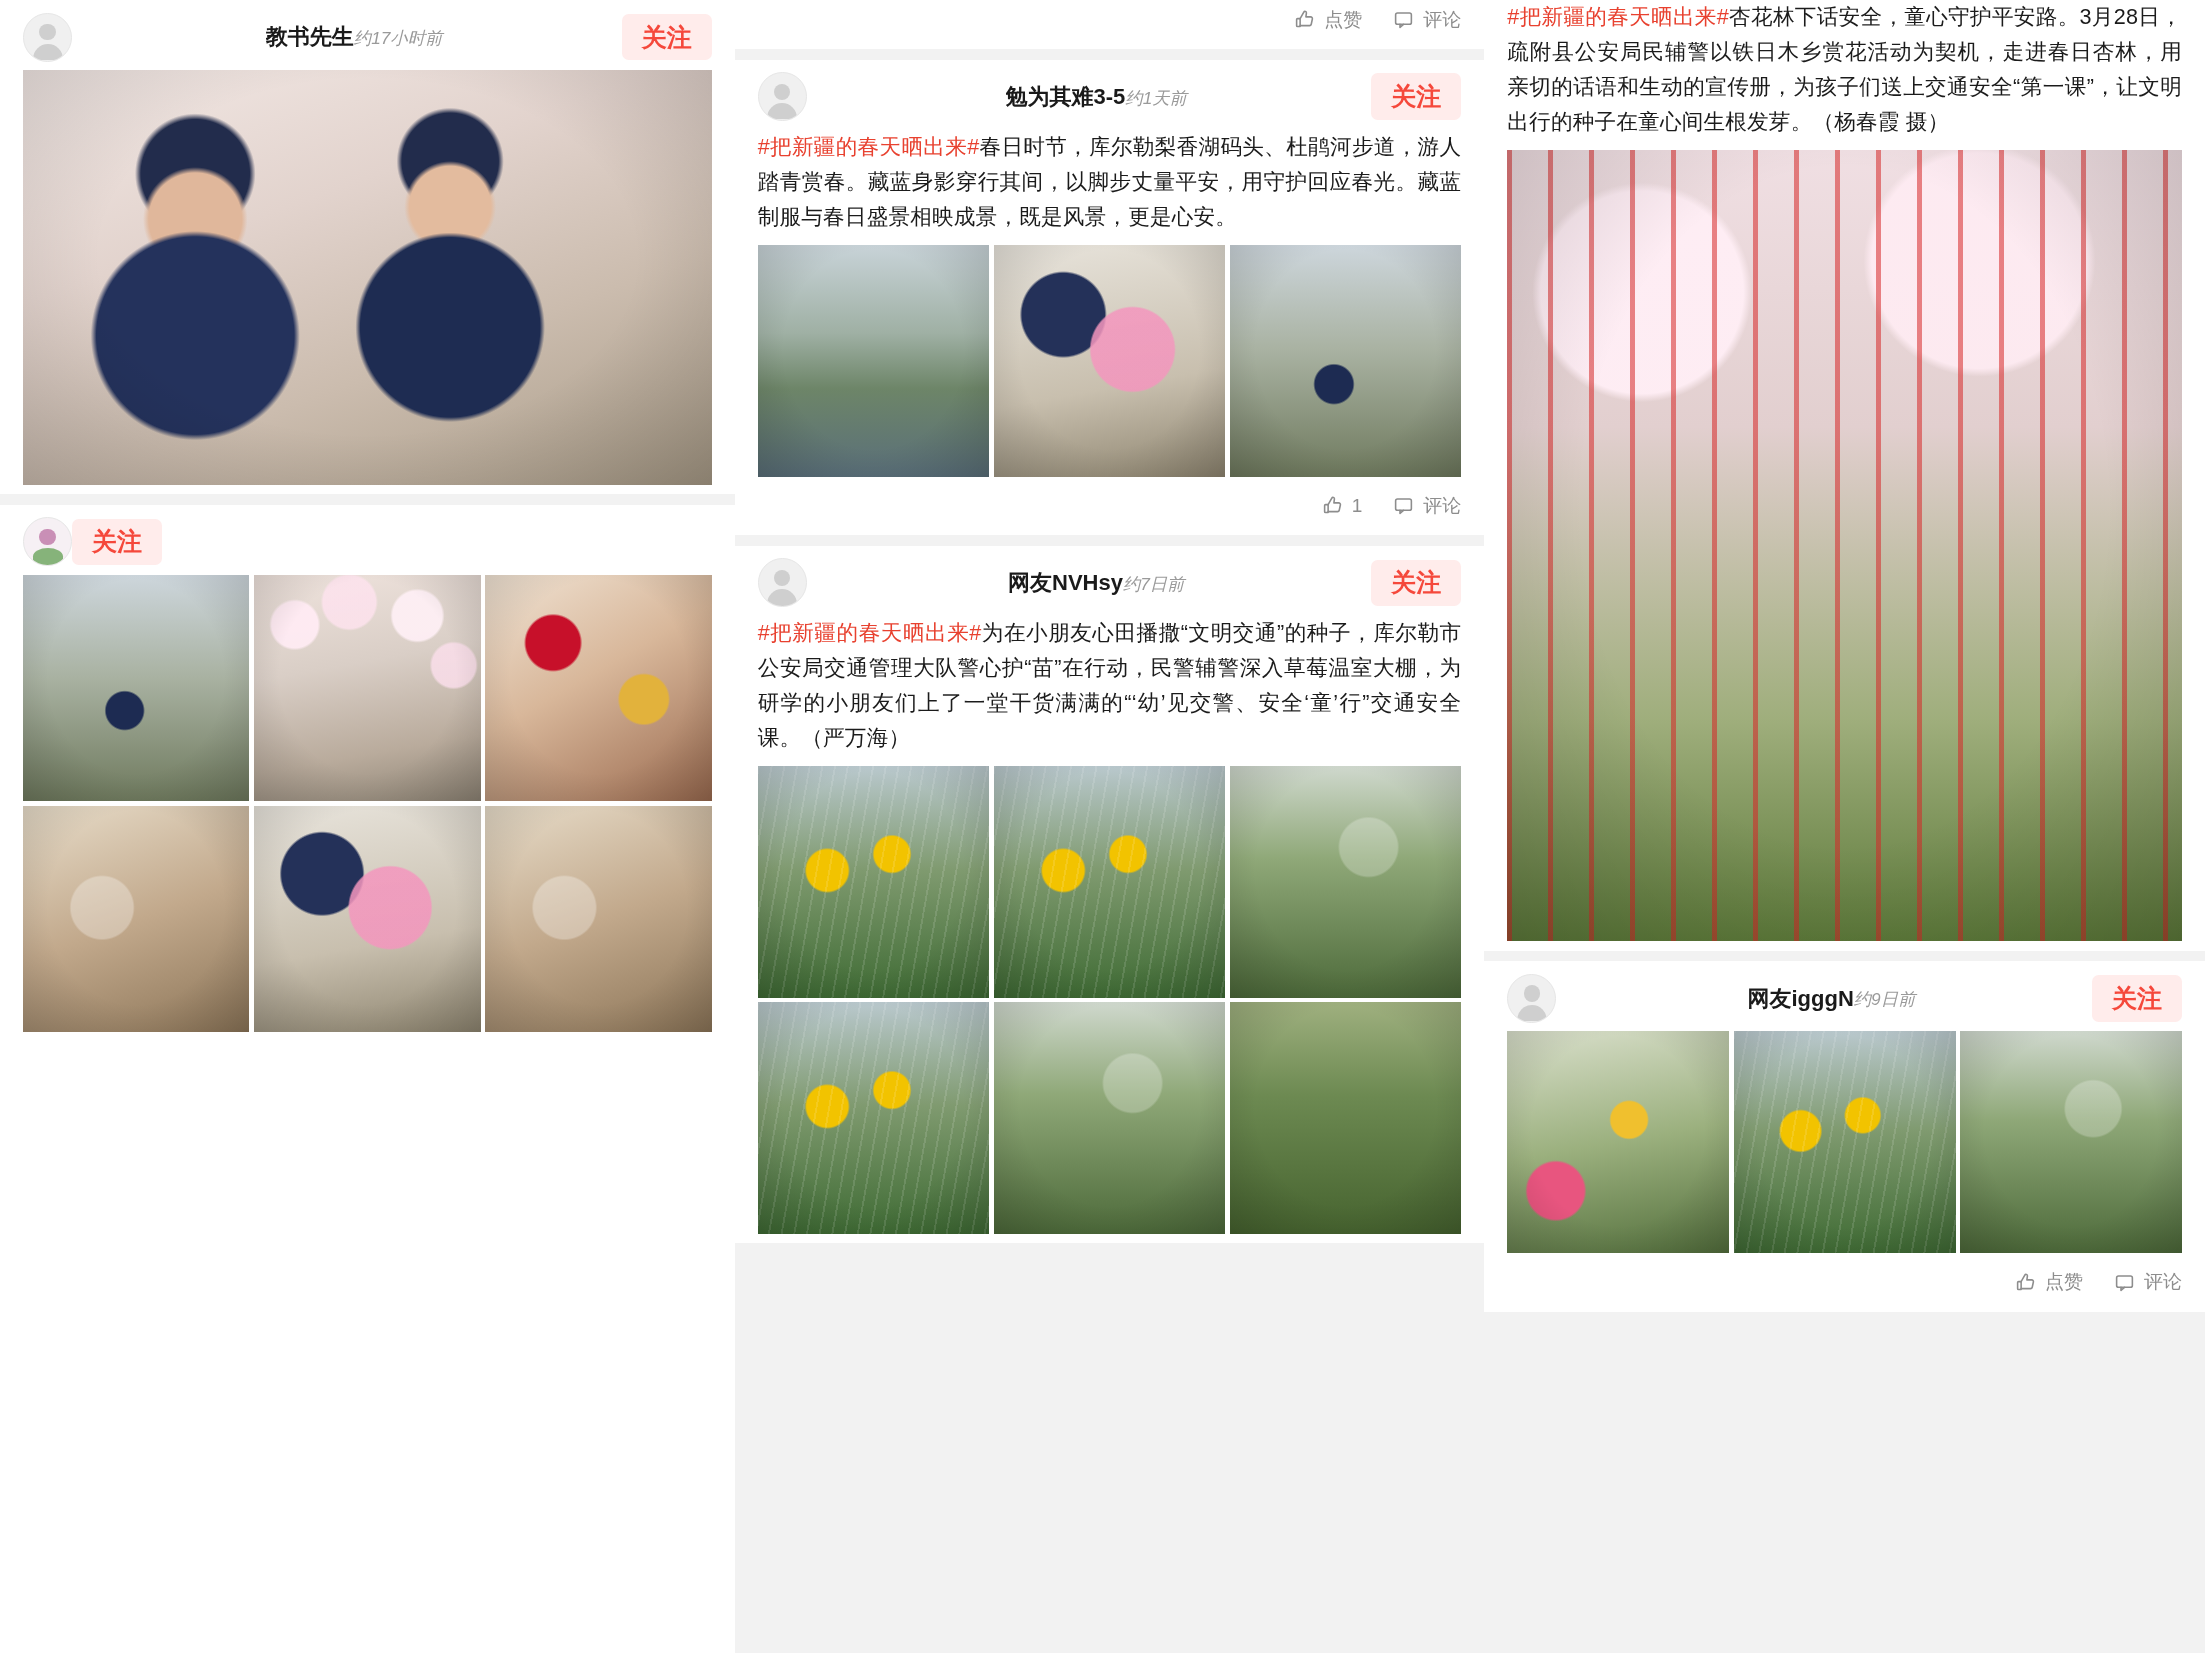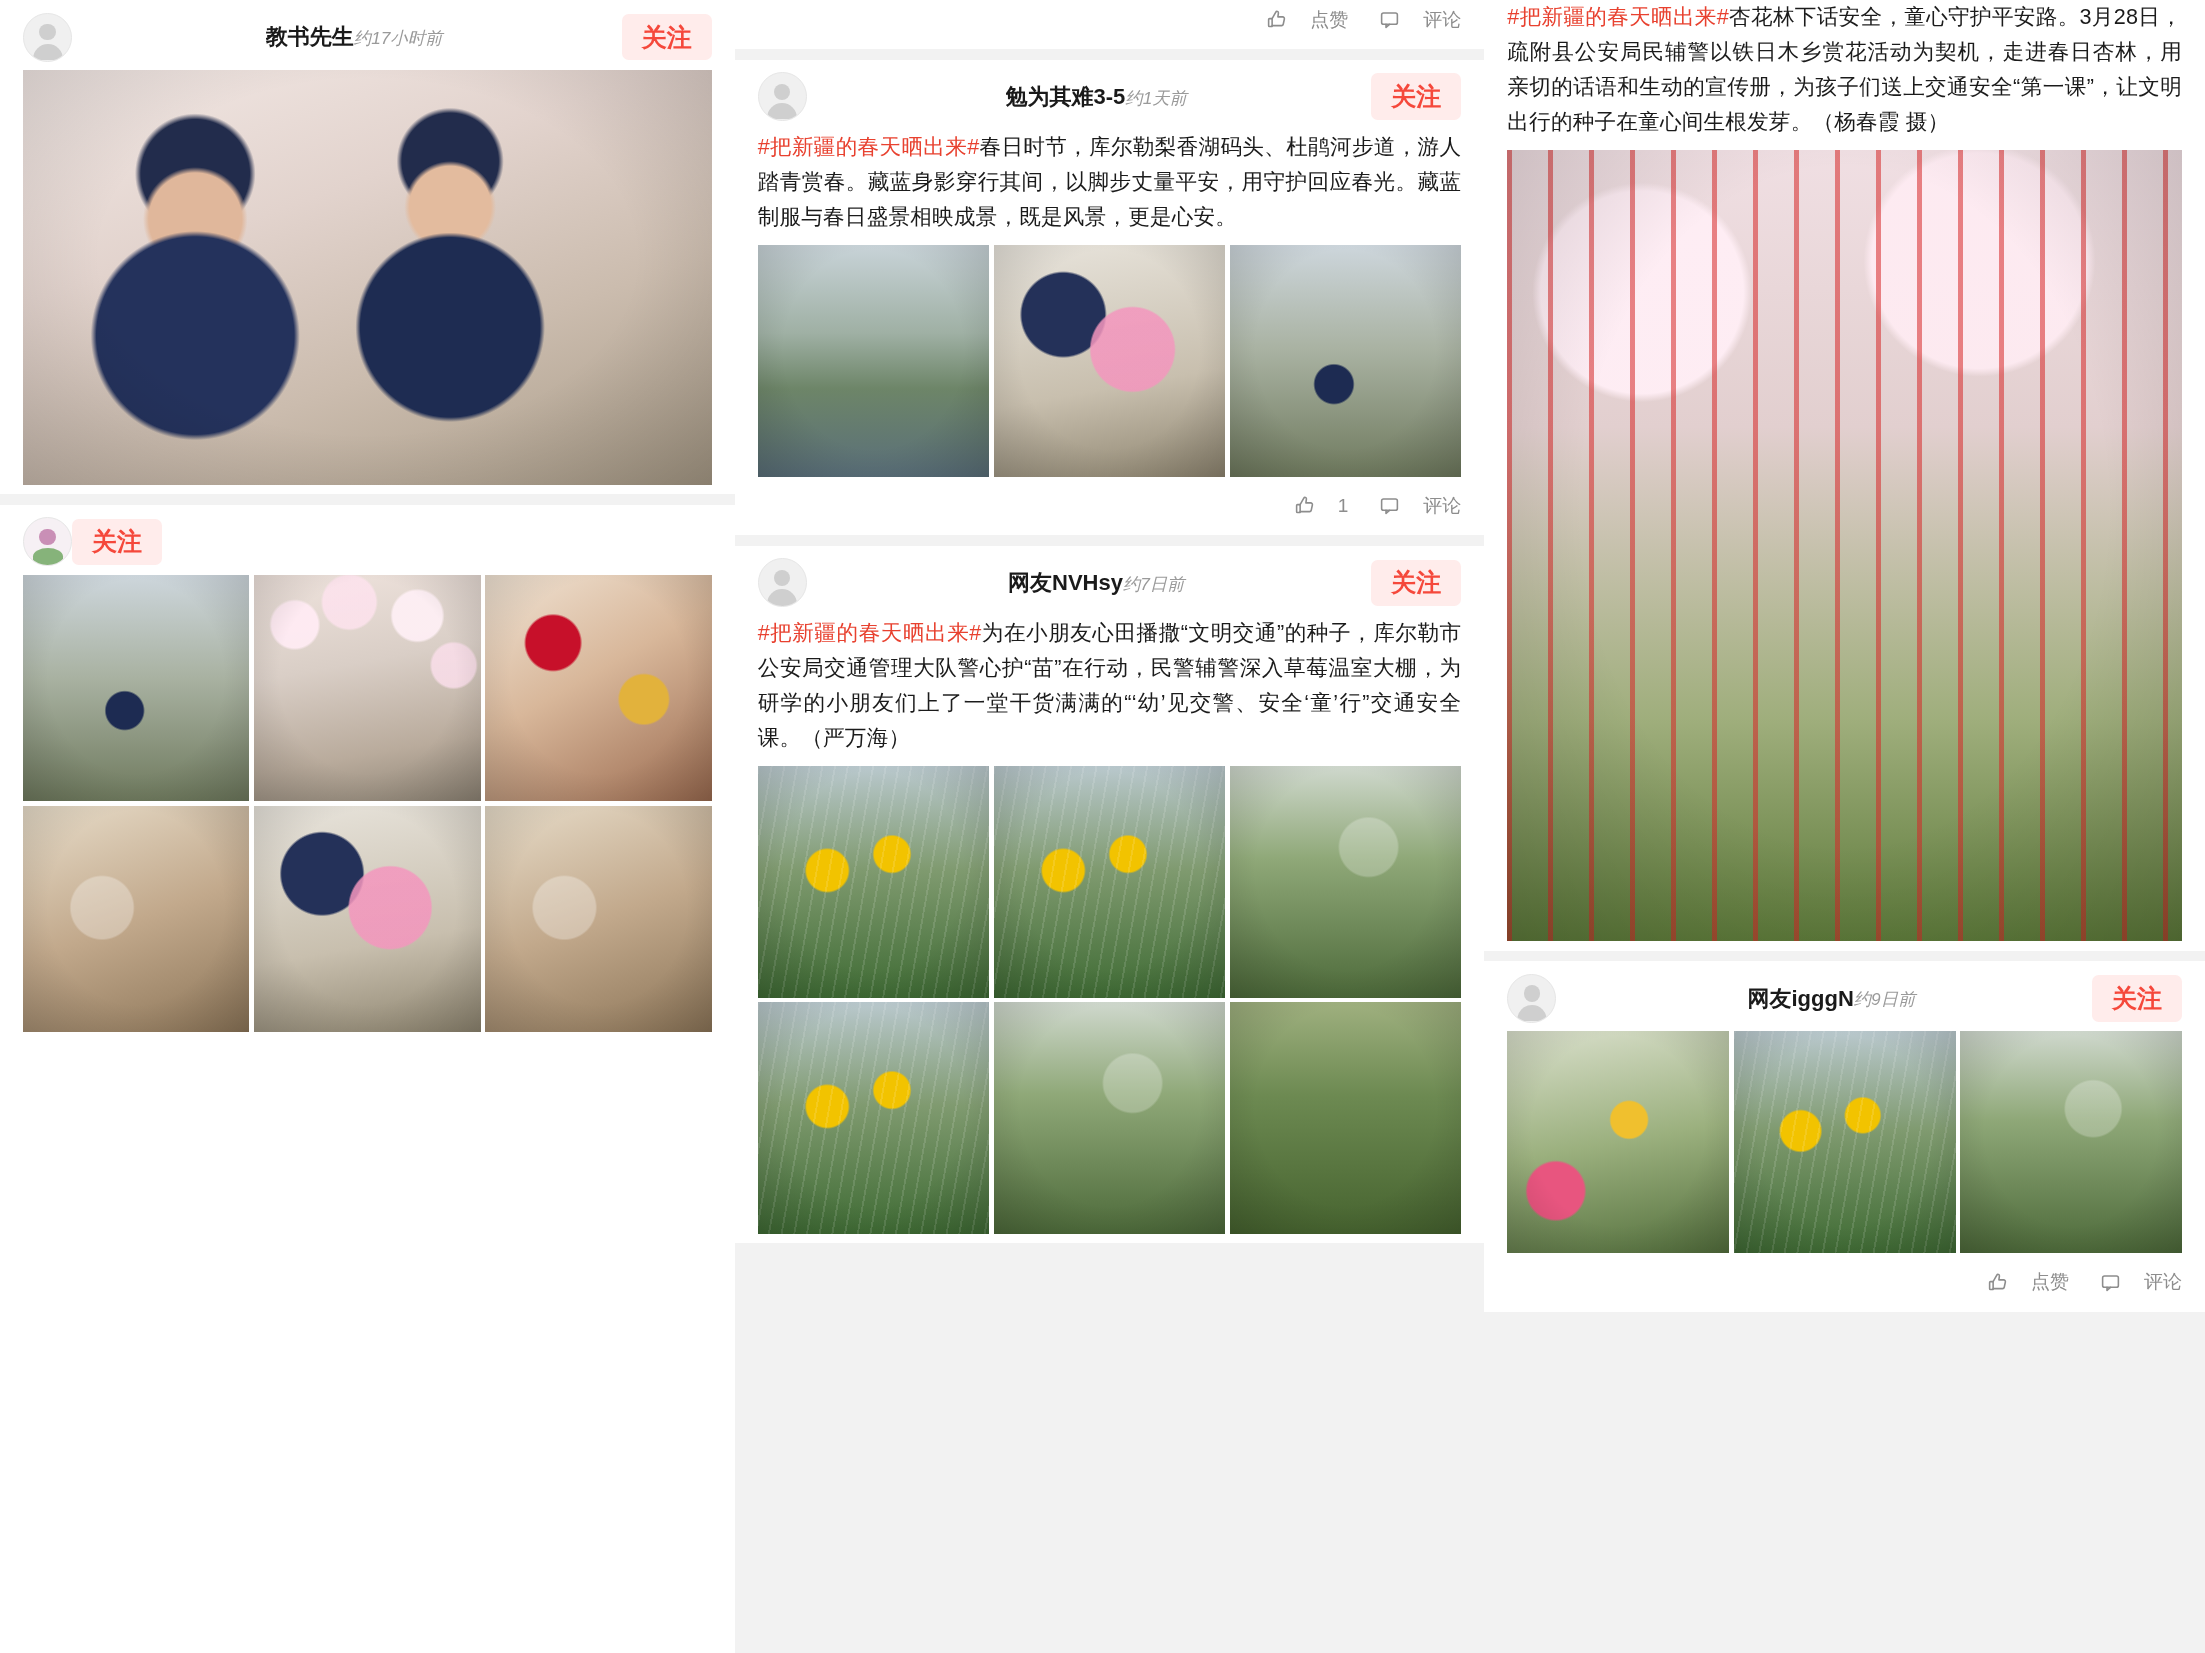--- a/index.html
+++ b/index.html
@@ -228,21 +228,21 @@
   .action-bar {
     display: flex;
     justify-content: flex-end;
     align-items: center;
     gap: 31px;
     padding: 6.7px 23px 16.3px 23px;
   }
   .action {
     display: flex;
     align-items: center;
-    gap: 23px;
+    gap: 9px;
     color: #8d8d8d;
     font-size: 19px;
     cursor: pointer;
   }
   .action svg { display: block; }
   .action .cnt { font-size: 19px; color: #8d8d8d; }
 
   .divider {
     height: 10.6px;
     background: #f2f2f2;

